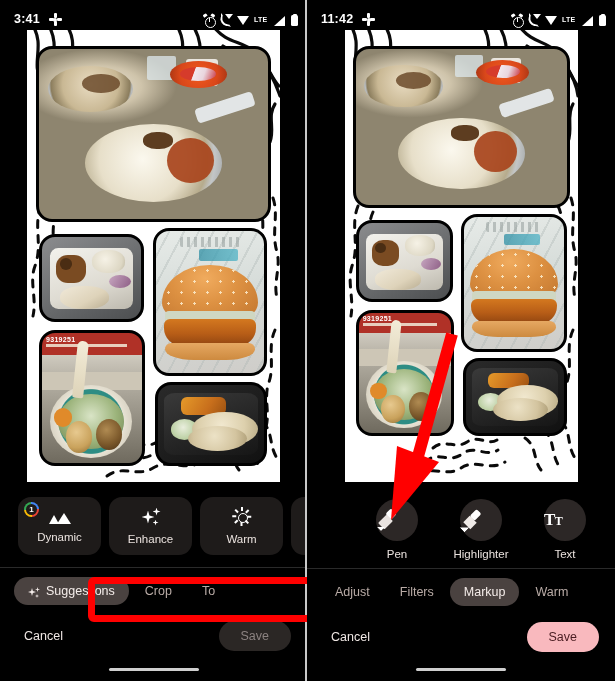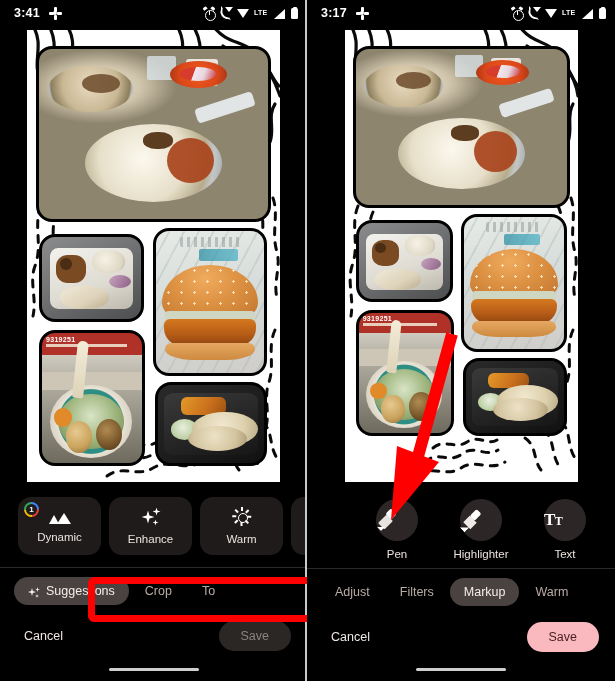--- a/index.html
+++ b/index.html
@@ -11,21 +11,21 @@
   }
   .stage { position: relative; width: 615px; height: 681px; background: #000; display: flex; }
 
   .panel { position: relative; width: 307px; height: 681px; background: #000; overflow: hidden; }
   .panel.right { width: 308px; }
   .divider { position: absolute; left: 305px; top: 0; width: 2px; height: 681px; background: #c9c9c9; z-index: 40; }
 
   
   .statusbar {
     position: relative; height: 26px; width: 100%;
-    display: flex; align-items: center; padding: 0 9px 0 14px;
+    display: flex; align-items: flex-end; padding: 0 9px 0 14px;
     color: #fff; z-index: 5;
   }
   .sb-time { font-size: 12.5px; font-weight: 600; letter-spacing: .2px; }
   .sb-appicon { margin-left: 9px; width: 13px; height: 13px; position: relative; }
   .sb-appicon i {
     position: absolute; background: #fff; border-radius: 1px;
   }
   .sb-appicon i:nth-child(1){ left:5px; top:0; width:3px; height:5px; }
   .sb-appicon i:nth-child(2){ left:5px; bottom:0; width:3px; height:5px; }
   .sb-appicon i:nth-child(3){ top:5px; left:0; width:5px; height:3px; }
@@ -448,21 +448,21 @@
     </div>
 
     <div class="redbox" style="left:88px; top:577px; width:226px; height:45px;"></div>
   </div>
 
   <div class="divider"></div>
 
   <div class="panel right">
 
     <div class="statusbar">
-      <span class="sb-time">3:17</span>
+      <span class="sb-time">11:42</span>
       <span class="sb-appicon">
           <i></i>
           <i></i>
           <i></i>
           <i></i>
           <i></i>
         </span>
       <span class="sb-right">
         <span class="ic ic-alarm">
             <i></i>

